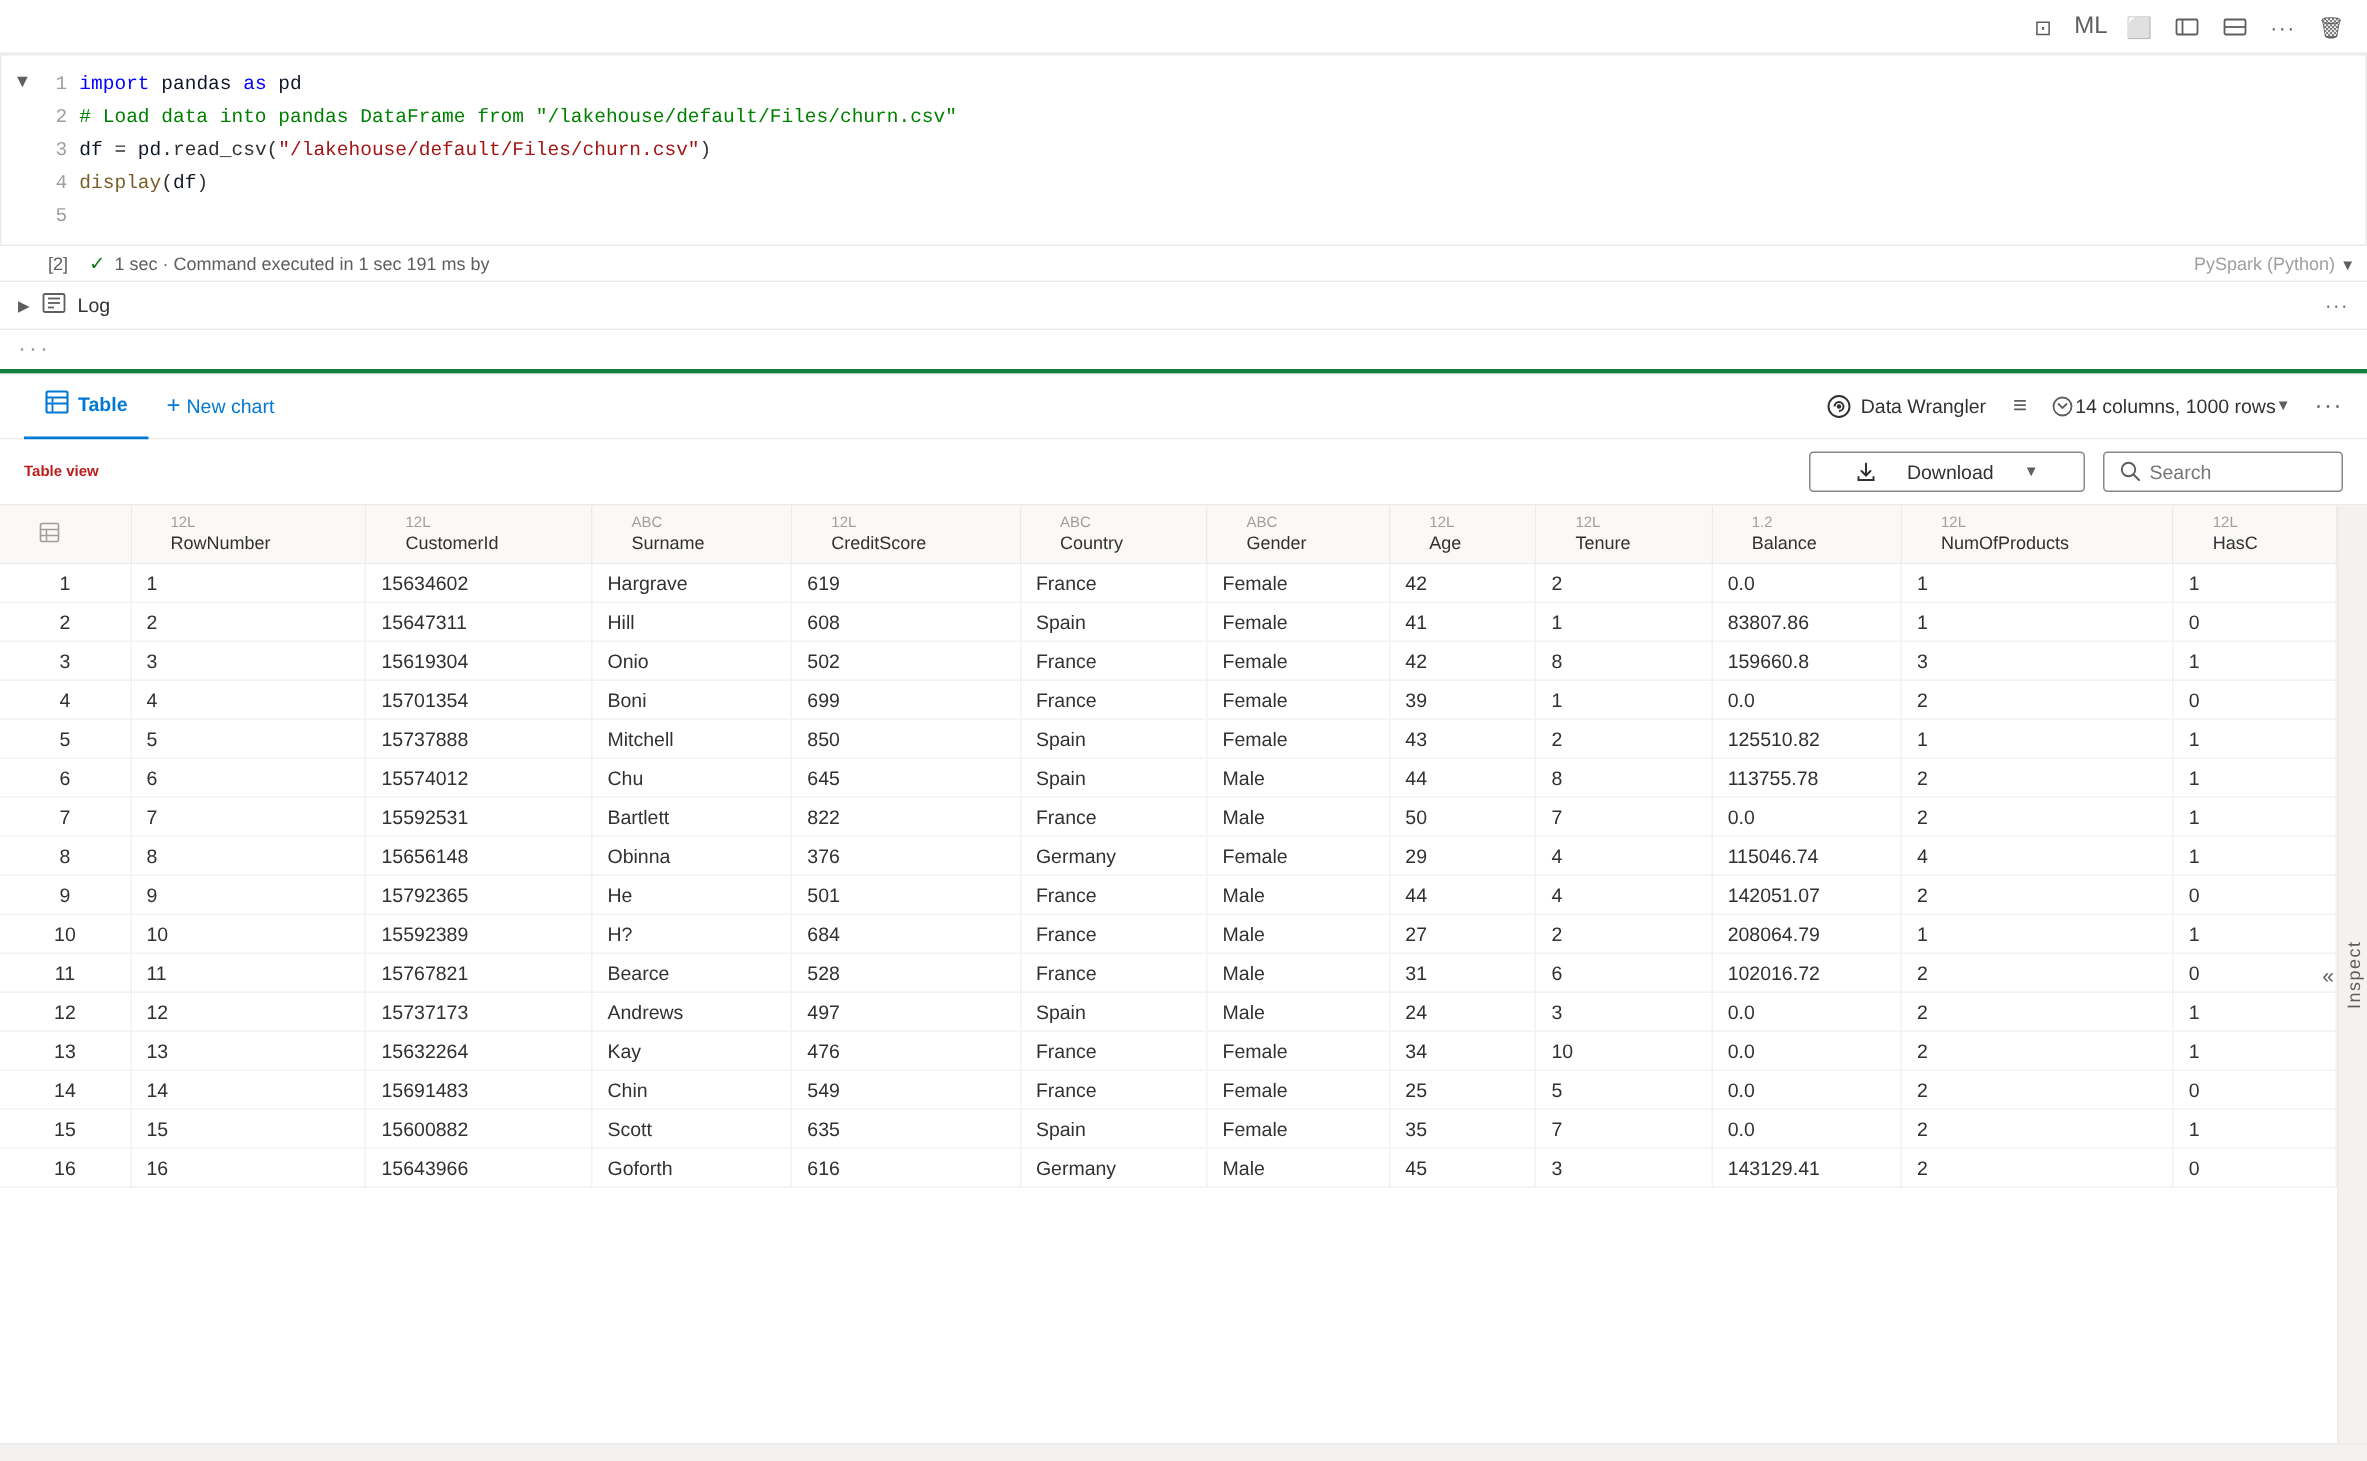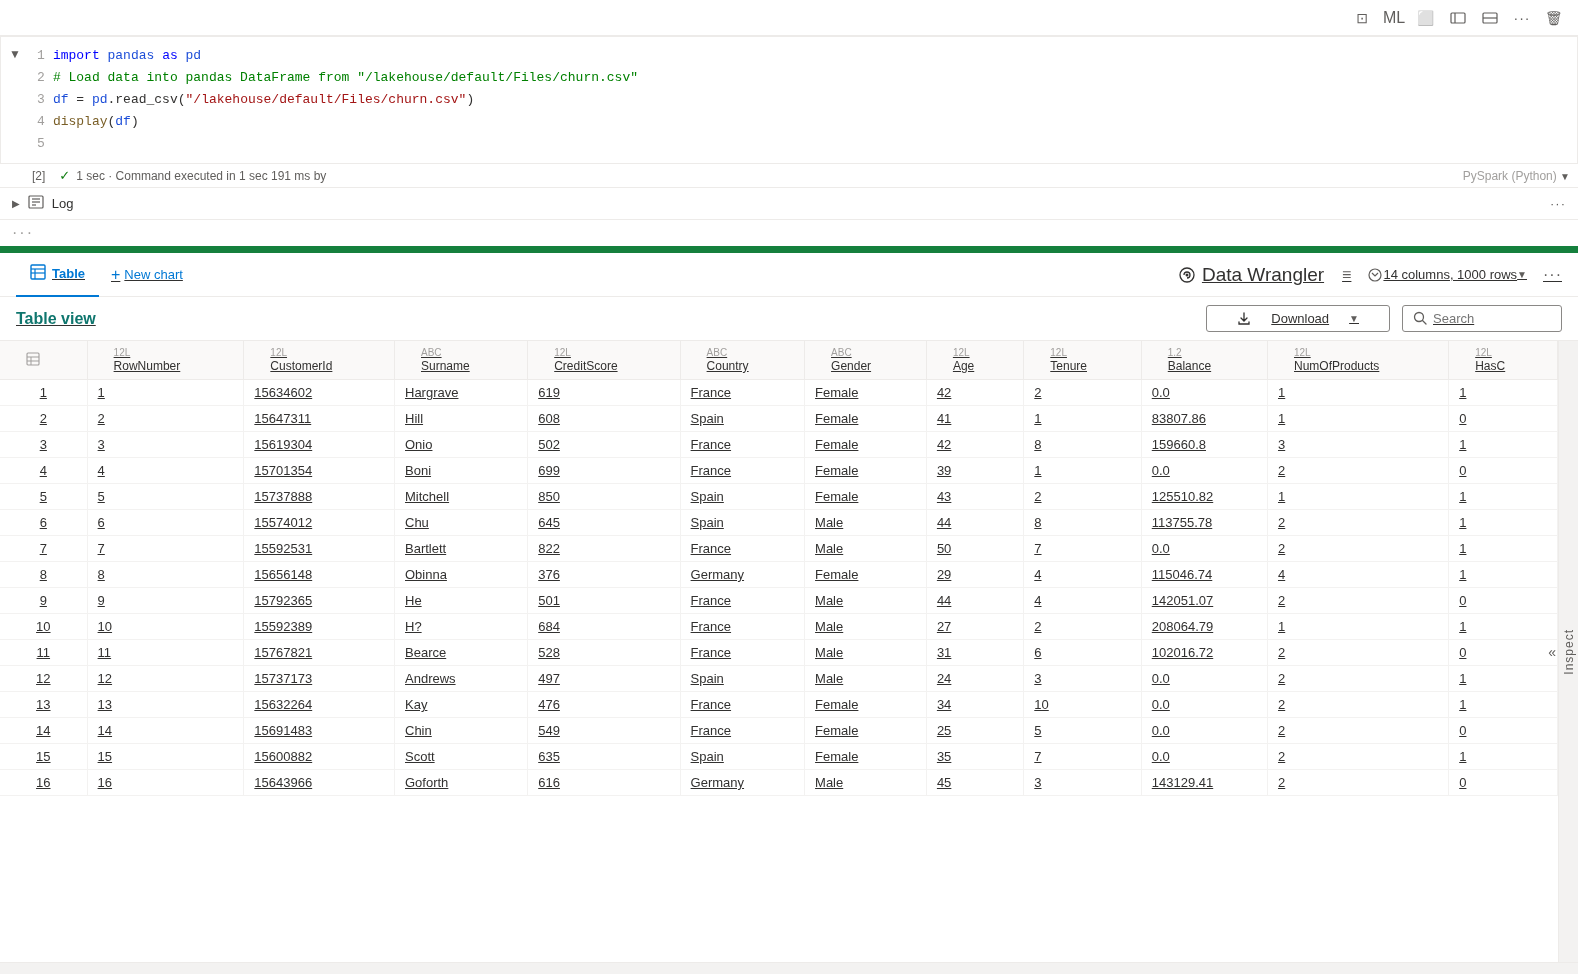--- a/index.html
+++ b/index.html
@@ -16,60 +16,60 @@
     .code-cell-header { display: flex; align-items: flex-start; padding: 4px 8px; gap: 8px; }
     .code-lines { flex: 1; padding: 4px 0; font-family: 'Consolas', 'Courier New', monospace; font-size: 13px; line-height: 22px; }
     .code-line { display: flex; gap: 8px; }
     .line-num { color: #a19f9d; min-width: 16px; text-align: right; user-select: none; }
     .code-content { color: #323130; }
     .kw { color: #0000ff; }
     .kw-import { color: #0000ff; }
     .str { color: #a31515; }
     .fn { color: #795e26; }
     .comment { color: #008000; }
-    .var { color: #1d4ed8; }
+    .var { color: #0f172a; }
 
     
     .exec-status { display: flex; align-items: center; padding: 4px 8px 4px 32px; gap: 6px; color: #605e5c; font-size: 12px; background: #fff; border-bottom: 1px solid #edebe9; }
     .exec-cell-num { color: #605e5c; font-size: 12px; margin-right: 8px; }
     .exec-check { color: #107c10; font-size: 13px; }
     .exec-spark { color: #a19f9d; margin-left: auto; font-size: 12px; }
     .exec-chevron { color: #605e5c; font-size: 10px; cursor: pointer; }
 
     
     .log-row { display: flex; align-items: center; padding: 6px 12px; gap: 8px; border-bottom: 1px solid #edebe9; background: #fff; }
     .log-expand { color: #605e5c; cursor: pointer; font-size: 10px; }
     .log-icon { color: #605e5c; font-size: 13px; }
     .log-label { color: #323130; font-size: 13px; }
     .log-more { margin-left: auto; color: #605e5c; cursor: pointer; }
 
     
     .dots-row { padding: 4px 12px; color: #a19f9d; font-size: 16px; letter-spacing: 2px; background: #fff; }
 
     
-    .output-panel { flex: 1; background: #faf9f8; border-top: 7px solid #15803d; display: flex; flex-direction: column; overflow: hidden; text-decoration: underline; }
+    .output-panel { flex: 1; background: #faf9f8; border-top: 3px solid #15803d; display: flex; flex-direction: column; overflow: hidden; }
 
     
     .tabs-row { display: flex; align-items: center; padding: 0 16px; background: #fff; border-bottom: 1px solid #edebe9; height: 44px; gap: 0; }
     .tab { display: flex; align-items: center; gap: 6px; padding: 0 14px; height: 44px; cursor: pointer; color: #605e5c; border-bottom: 2px solid transparent; font-size: 13px; }
     .tab.active { color: #0078d4; border-bottom: 2px solid #0078d4; font-weight: 600; }
     .tab-icon { font-size: 14px; }
     .tab-plus { display: flex; align-items: center; gap: 4px; padding: 0 12px; height: 44px; cursor: pointer; color: #0078d4; font-size: 13px; }
     .tab-spacer { flex: 1; }
     .tab-right-actions { display: flex; align-items: center; gap: 8px; }
-    .data-wrangler-btn { display: flex; align-items: center; gap: 6px; padding: 4px 10px; border: none; background: transparent; cursor: pointer; color: #323130; font-size: 19px; border-radius: 3px; }
+    .data-wrangler-btn { display: flex; align-items: center; gap: 6px; padding: 4px 10px; border: none; background: transparent; cursor: pointer; color: #323130; font-size: 13px; border-radius: 3px; }
     .filter-icon { color: #605e5c; font-size: 14px; cursor: pointer; }
     .columns-btn { display: flex; align-items: center; gap: 0; padding: 4px 8px; border: none; background: transparent; cursor: pointer; color: #323130; font-size: 13px; border-radius: 3px; }
     .tab-more { color: #605e5c; cursor: pointer; font-size: 16px; }
 
     
     .table-section { flex: 1; display: flex; flex-direction: column; overflow: hidden; background: #fff; }
 
     .table-toolbar { display: flex; align-items: center; padding: 8px 16px; gap: 12px; border-bottom: 1px solid #edebe9; }
-    .table-view-title { font-size: 16px; font-weight: 600; color: #0f766e; flex: 1; }
+    .table-view-title { font-size: 10px; font-weight: 600; color: #b91c1c; flex: 1; }
     .download-btn { display: flex; align-items: center; gap: 20px; padding: 5px 30px; border: 1px solid #8a8886; background: #fff; cursor: pointer; border-radius: 3px; font-size: 13px; color: #323130; }
     .search-box { display: flex; gap: 6px; padding: 5px 10px; border: 1px solid #8a8886; background: #fff; border-radius: 3px; min-width: 160px; }
     .search-input { border: none; outline: none; font-size: 13px; color: #605e5c; background: transparent; width: 110px; }
 
     
     .data-table-wrapper { flex: 1; overflow: auto; position: relative; }
     .data-table { border-collapse: collapse; width: 100%; min-width: 1200px; }
     .data-table th { background: #faf9f8; border-bottom: 1px solid #edebe9; border-right: 1px solid #edebe9; padding: 6px 26px; text-align: left; font-size: 12px; font-weight: 400; color: #605e5c; white-space: nowrap; position: sticky; top: 0; z-index: 2; }
     .data-table th .col-name { font-size: 12px; color: #323130; }
     .data-table td { padding: 5px 10px; border-bottom: 1px solid #f3f2f1; border-right: 1px solid #f3f2f1; font-size: 13px; color: #323130; white-space: nowrap; }

